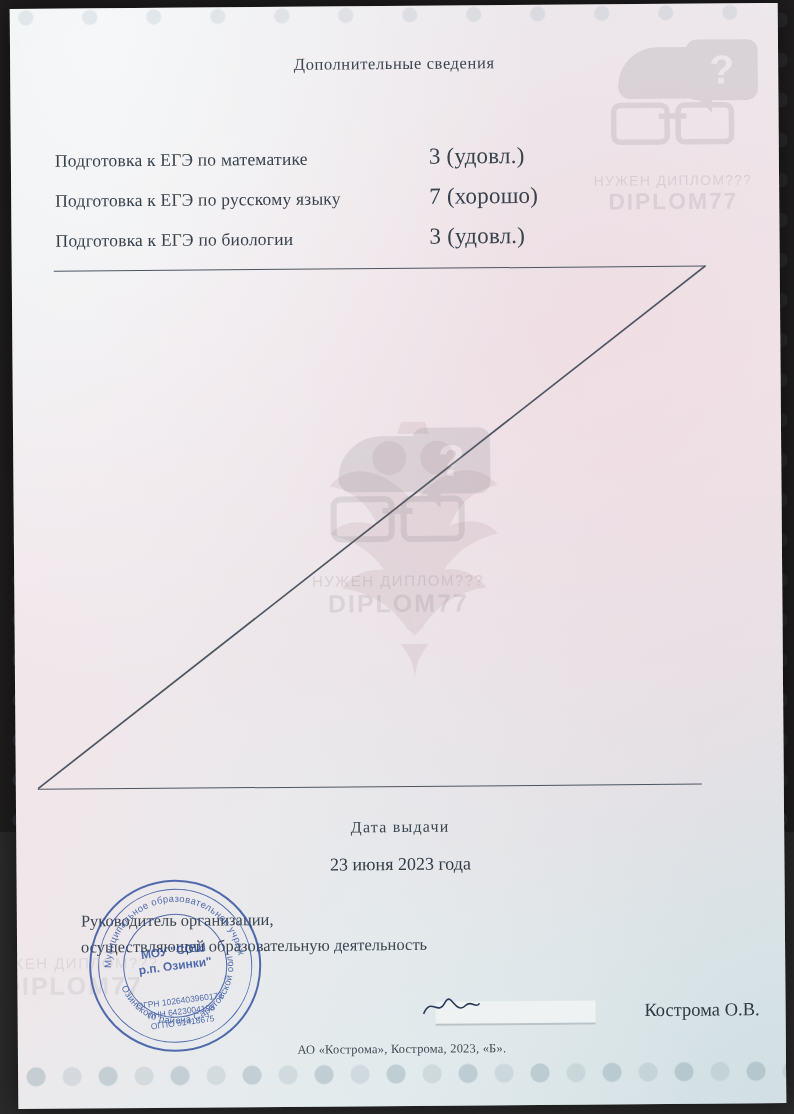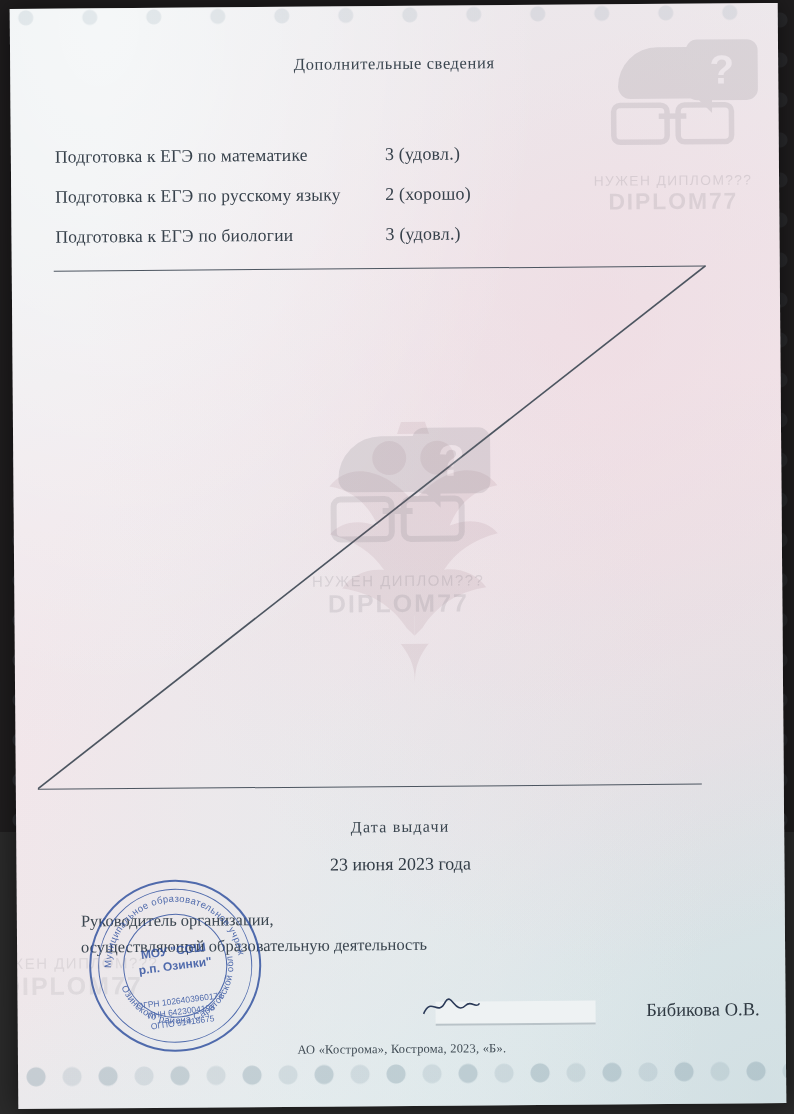--- a/index.html
+++ b/index.html
@@ -124,23 +124,24 @@
     align-items: baseline;
     height: 40px;
   }
   .subject-name {
     width: 330px;
     font-size: 17.5px;
     color: #38424c;
     letter-spacing: 0.2px;
   }
   .subject-mark {
-    font-size: 18px;
+    font-size: 23px;
     color: #38424c;
     letter-spacing: 0.2px;
+    margin-left: 44px;
   }
 
   
   .rule {
     position: absolute;
     height: 0;
     border-top: 1.6px solid #4c5560;
   }
   #rule-top {
     left: 42px;
@@ -346,21 +347,21 @@
 
       <div class="doc-title">Дополнительные сведения</div>
 
       <div class="subjects">
         <div class="subject-row">
           <div class="subject-name">Подготовка к ЕГЭ по математике</div>
           <div class="subject-mark">3 (удовл.)</div>
         </div>
         <div class="subject-row">
           <div class="subject-name">Подготовка к ЕГЭ по русскому языку</div>
-          <div class="subject-mark">2 (хорошо)</div>
+          <div class="subject-mark">7 (хорошо)</div>
         </div>
         <div class="subject-row">
           <div class="subject-name">Подготовка к ЕГЭ по биологии</div>
           <div class="subject-mark">3 (удовл.)</div>
         </div>
       </div>
 
       <div class="rule" id="rule-top"></div>
       <div class="rule" id="rule-bottom"></div>
       <svg id="diagonal" viewBox="0 0 672 520">
@@ -384,21 +385,21 @@
 
       <div class="signer-role">
         <div>Руководитель организации,</div>
         <div>осуществляющей образовательную деятельность</div>
       </div>
 
       <div class="signature-redaction"></div>
       <svg class="signature-scribble" viewBox="0 0 60 26">
         <path d="M2 20 C10 2 16 24 24 8 C30 -2 34 22 44 12 C50 6 54 16 58 10"></path>
       </svg>
-      <div class="signer-name">Бибикова О.В.</div>
+      <div class="signer-name">Кострома О.В.</div>
 
       <div class="printer-line">АО «Кострома», Кострома, 2023, «Б».</div>
 
       <div id="stamp">
         <div class="ring r1"></div>
         <div class="ring r2"></div>
         <div class="ring r3"></div>
         <svg viewBox="0 0 172 172" width="172" height="172">
           <defs>
             <path id="arcTop" d="M 22 86 A 64 64 0 0 1 150 86"></path>

